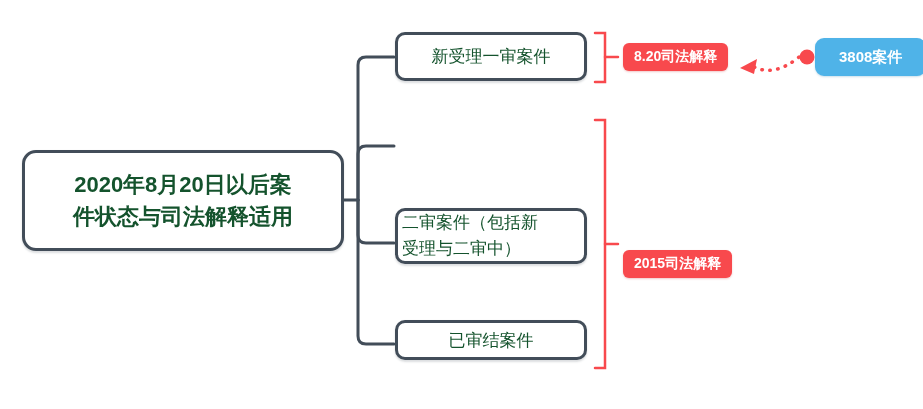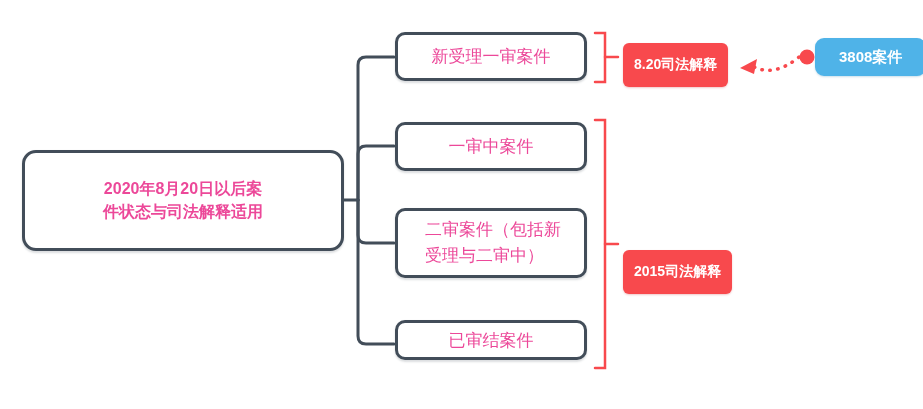--- a/index.html
+++ b/index.html
@@ -19,69 +19,69 @@
     position: absolute;
     left: 0; top: 0;
     width: 923px; height: 409px;
     pointer-events: none;
   }
   .node {
     position: absolute;
     background: #ffffff;
     border: 3px solid #424d59;
     border-radius: 10px;
-    color: #ec4899;
+    color: #14532d;
     display: flex;
     align-items: center;
     justify-content: center;
     box-sizing: border-box;
     box-shadow: 0 1.5px 2px rgba(60,70,85,0.18);
     cursor: default;
   }
   .root-node {
     left: 22px; top: 150px;
     width: 322px; height: 101px;
     border-radius: 14px;
     border-width: 3.5px;
-    font-size: 16px;
+    font-size: 22px;
     font-weight: bold;
     line-height: 1.42;
     text-align: center;
     white-space: pre-line;
   }
   .child-node {
     left: 395px;
     width: 192px;
     font-size: 17px;
     font-weight: normal;
     text-align: center;
   }
   .node-1 { top: 32px;  height: 49px; }
   .node-2 { top: 122px; height: 49px; }
   .node-3 {
-    top: 208px; height: 70px;
-    justify-content: center;
+    top: 208px; height: 56px;
+    justify-content: flex-start;
     text-align: left;
     padding-left: 4px;
     white-space: pre-line;
     line-height: 1.55;
   }
   .node-4 { top: 320px; height: 40px; }
   .pill {
     position: absolute;
     color: #ffffff;
     display: flex;
     align-items: center;
     justify-content: center;
     box-sizing: border-box;
     white-space: nowrap;
   }
   .pill-red {
     background: #f8494d;
-    height: 44px;
+    height: 28px;
     border-radius: 6px;
     padding: 0 11px;
     font-size: 14px;
     font-weight: 600;
     box-shadow: 0 1px 2px rgba(200,40,45,0.25);
     text-align: center;
   }
   .pill-820  { left: 623px; top: 43px; }
   .pill-2015 { left: 623px; top: 230px; margin-top: 20px; }
   .pill-blue {
@@ -129,23 +129,20 @@
 
   <div class="node root-node">
     <span>2020年8月20日以后案
 件状态与司法解释适用</span>
   </div>
 
   <div class="node child-node node-1">
     <span>新受理一审案件</span>
   </div>
 
-  <div class="node child-node node-2">
-    <span>一审中案件</span>
-  </div>
 
   <div class="node child-node node-3">
     <span>二审案件（包括新
 受理与二审中）</span>
   </div>
 
   <div class="node child-node node-4">
     <span>已审结案件</span>
   </div>
 

